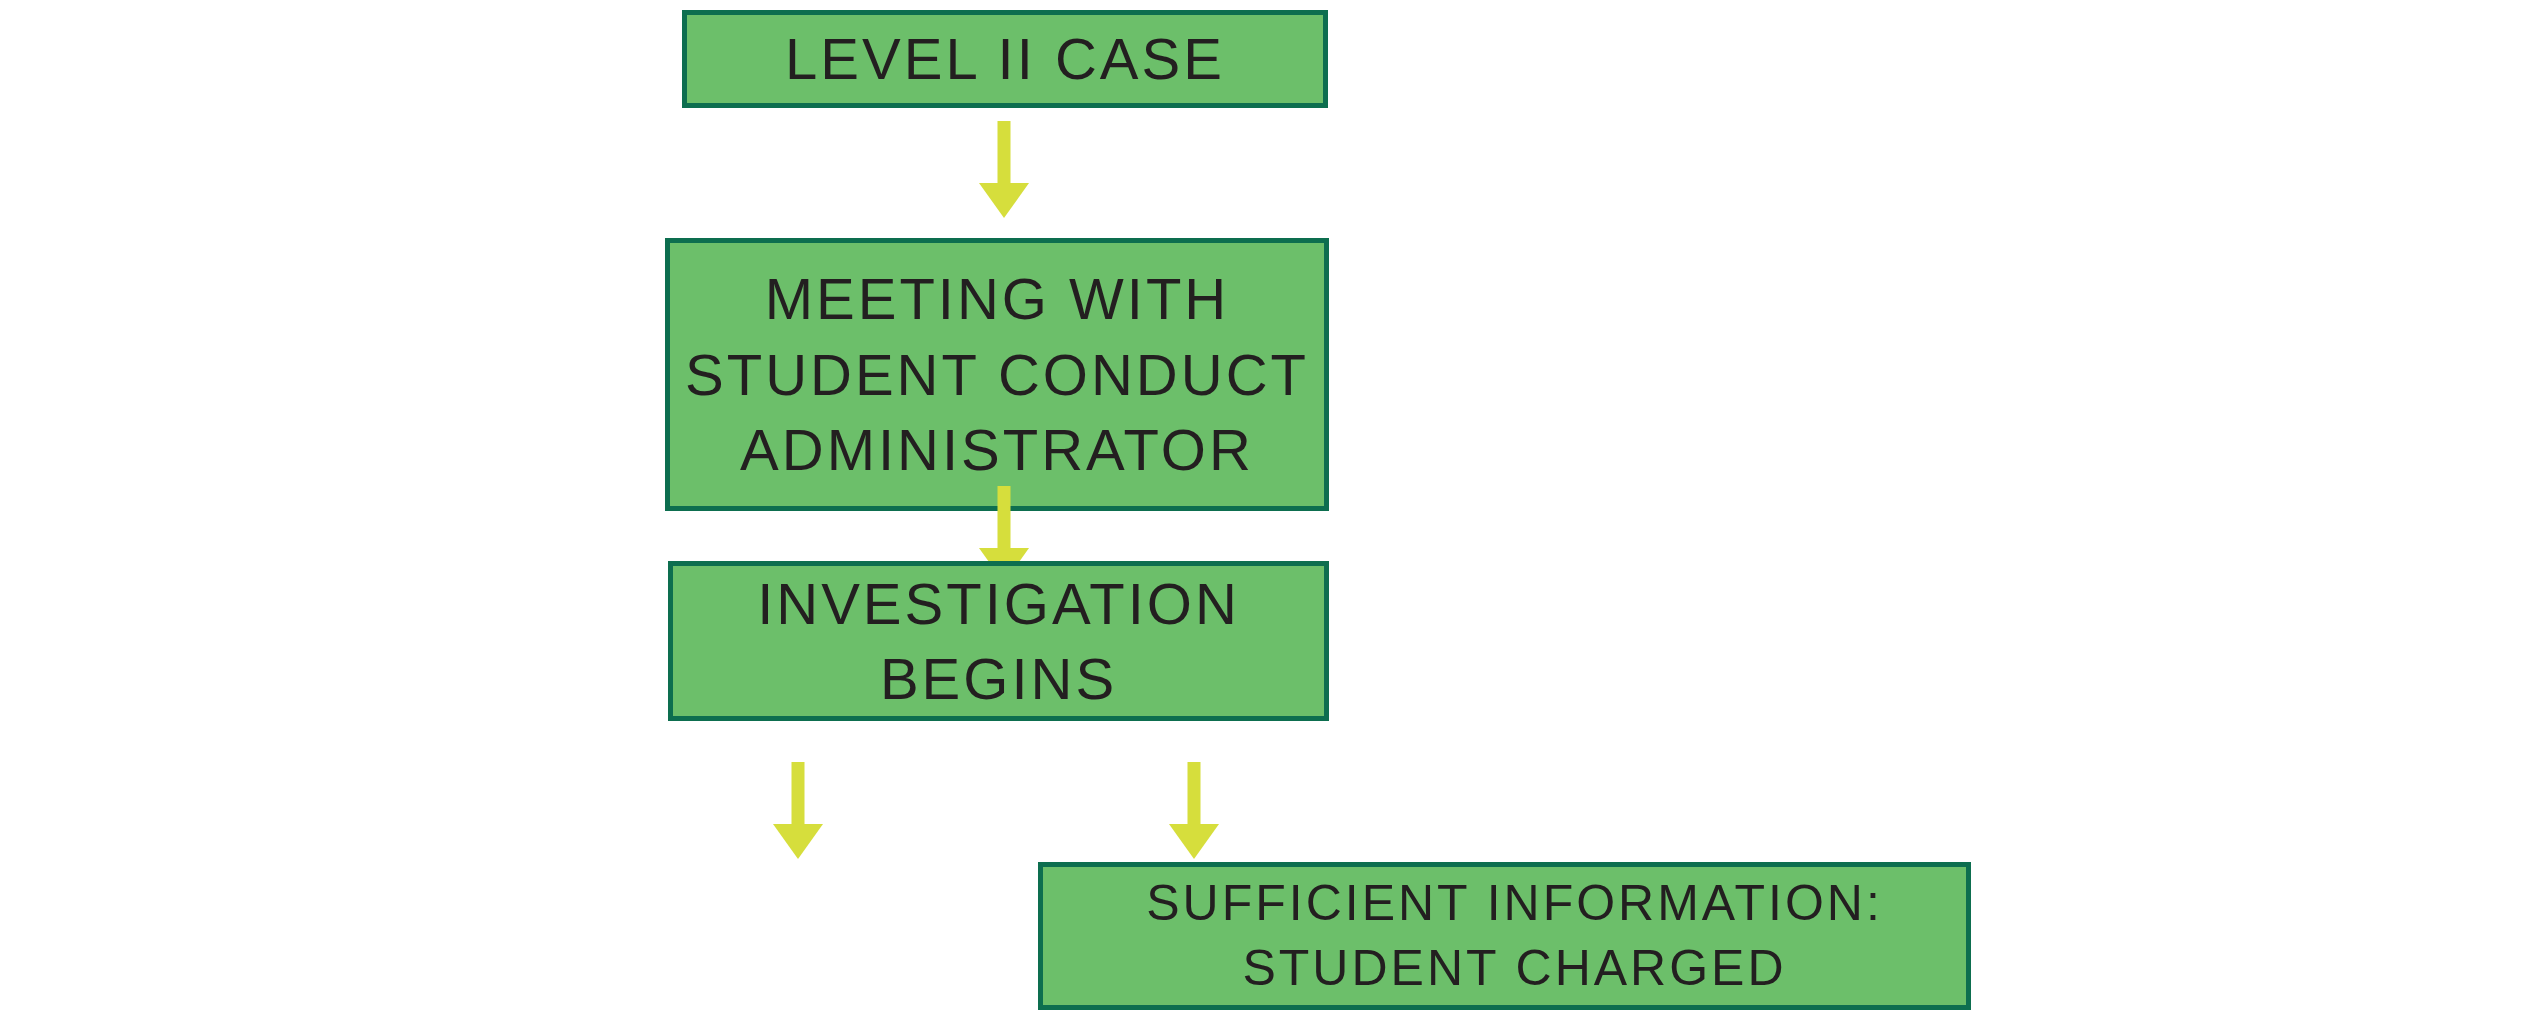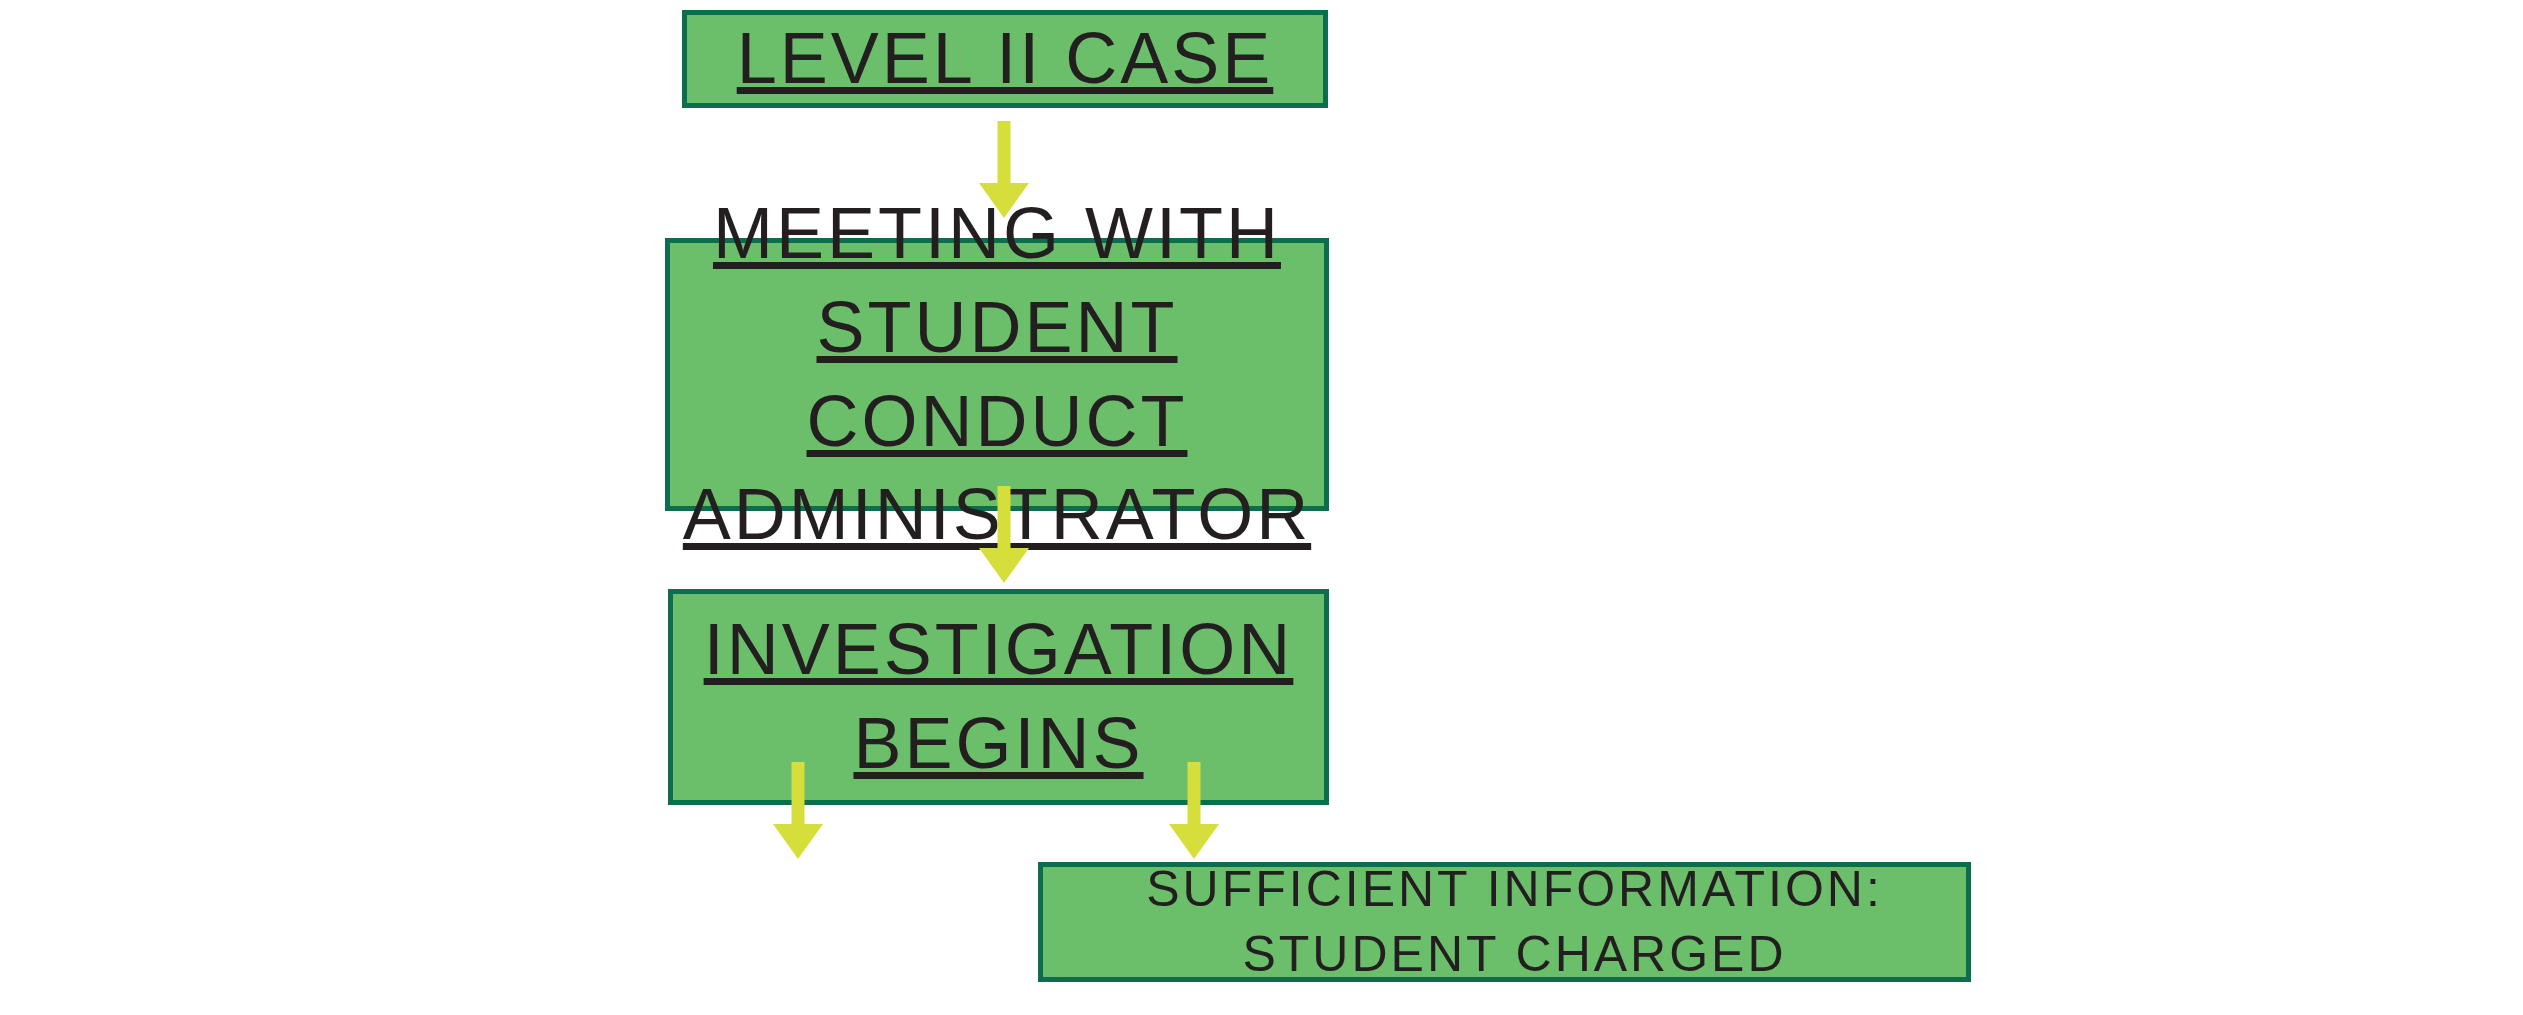--- a/index.html
+++ b/index.html
@@ -24,28 +24,28 @@
     align-items: center;
     justify-content: center;
     text-align: center;
   }
   .flow-node .label {
     white-space: pre-line;
     color: var(--text, #231f20);
     line-height: 1.3;
     letter-spacing: 3px;
   }
-  .size-lg .label { font-size: 72px; text-decoration: underline; }
+  .size-lg .label { font-size: 58px; }
   .size-md .label { font-size: 50px; }
 
   .node-1 { left: 682px;  top: 10px;  width: 646px; height: 98px;  }
   .node-2 { left: 665px;  top: 238px; width: 664px; height: 273px; }
-  .node-3 { left: 668px;  top: 589px; width: 661px; height: 216px; }
+  .node-3 { left: 668px;  top: 561px; width: 661px; height: 160px; }
   .node-4 { left: 69px;   top: 864px; width: 889px; height: 146px; }
-  .node-5 { left: 1038px; top: 862px; width: 933px; height: 120px; padding-left: 20px; }
+  .node-5 { left: 1038px; top: 862px; width: 933px; height: 148px; padding-left: 20px; }
 
   .arrow {
     position: absolute;
     width: 50px;
     height: 97px;
     color: var(--arrow, #d6de3c);
   }
   .arrow svg { display: block; width: 100%; height: 100%; }
   .arrow-1 { left: 979px;  top: 121px; }
   .arrow-2 { left: 979px;  top: 486px; }

